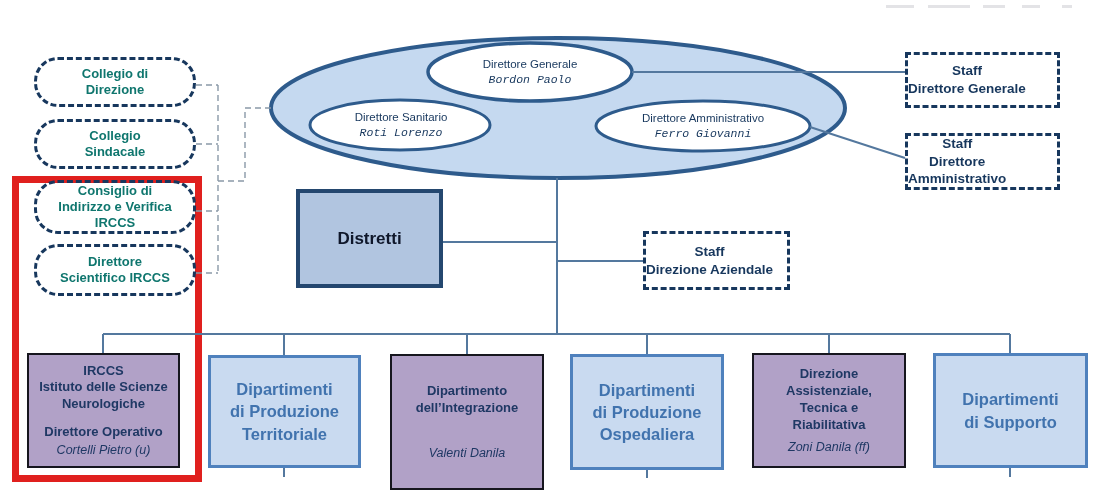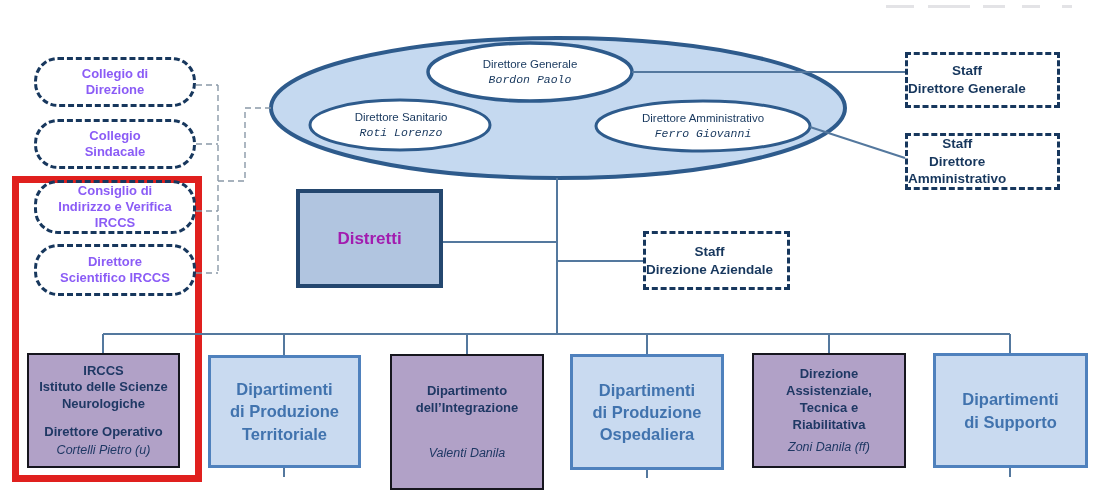--- a/index.html
+++ b/index.html
@@ -7,31 +7,31 @@
           font-family:"Liberation Sans",sans-serif;background:#ffffff;}
   .abs{position:absolute;box-sizing:border-box;}
   svg.layer{position:absolute;left:0;top:0;z-index:3;}
   .pre{white-space:pre-line;}
 
   
   .red-frame{left:12px;top:176px;width:190px;height:306px;border:7px solid #E0201E;z-index:2;}
 
   
   .pill{left:34px;width:162px;border:3px dashed #17375D;border-radius:24px;
-        background:transparent;color:#8b5cf6;font-weight:bold;font-size:13px;line-height:1.25;
+        background:transparent;color:#0f766e;font-weight:bold;font-size:13px;line-height:1.25;
         display:flex;align-items:center;justify-content:center;text-align:center;z-index:4;}
 
   
   .dash-box{border:3px dashed #17375D;background:transparent;color:#17375D;font-weight:bold;
             font-size:13.5px;line-height:1.3;display:flex;align-items:center;justify-content:flex-start;
             text-align:center;z-index:4;}
 
   
   .distretti{left:296px;top:189px;width:147px;height:99px;background:#B1C5E0;
-             border:4px solid #24476F;color:#a21caf;font-weight:bold;font-size:17px;
+             border:4px solid #24476F;color:#0f172a;font-weight:bold;font-size:17px;
              display:flex;align-items:center;justify-content:center;z-index:4;}
 
   
   .dept{top:353px;width:154px;height:115px;display:flex;flex-direction:column;
         align-items:center;justify-content:center;text-align:center;z-index:4;}
   .dept-blue{background:#C9DAF0;border:3px solid #4F81BD;color:#4173AE;
              font-weight:bold;font-size:16.5px;line-height:1.35;}
   .dept-purple{background:#B1A1C7;border:2px solid #16161E;color:#1F3864;
                font-size:13px;line-height:1.3;}
   .dept-purple .t{font-weight:bold;}

